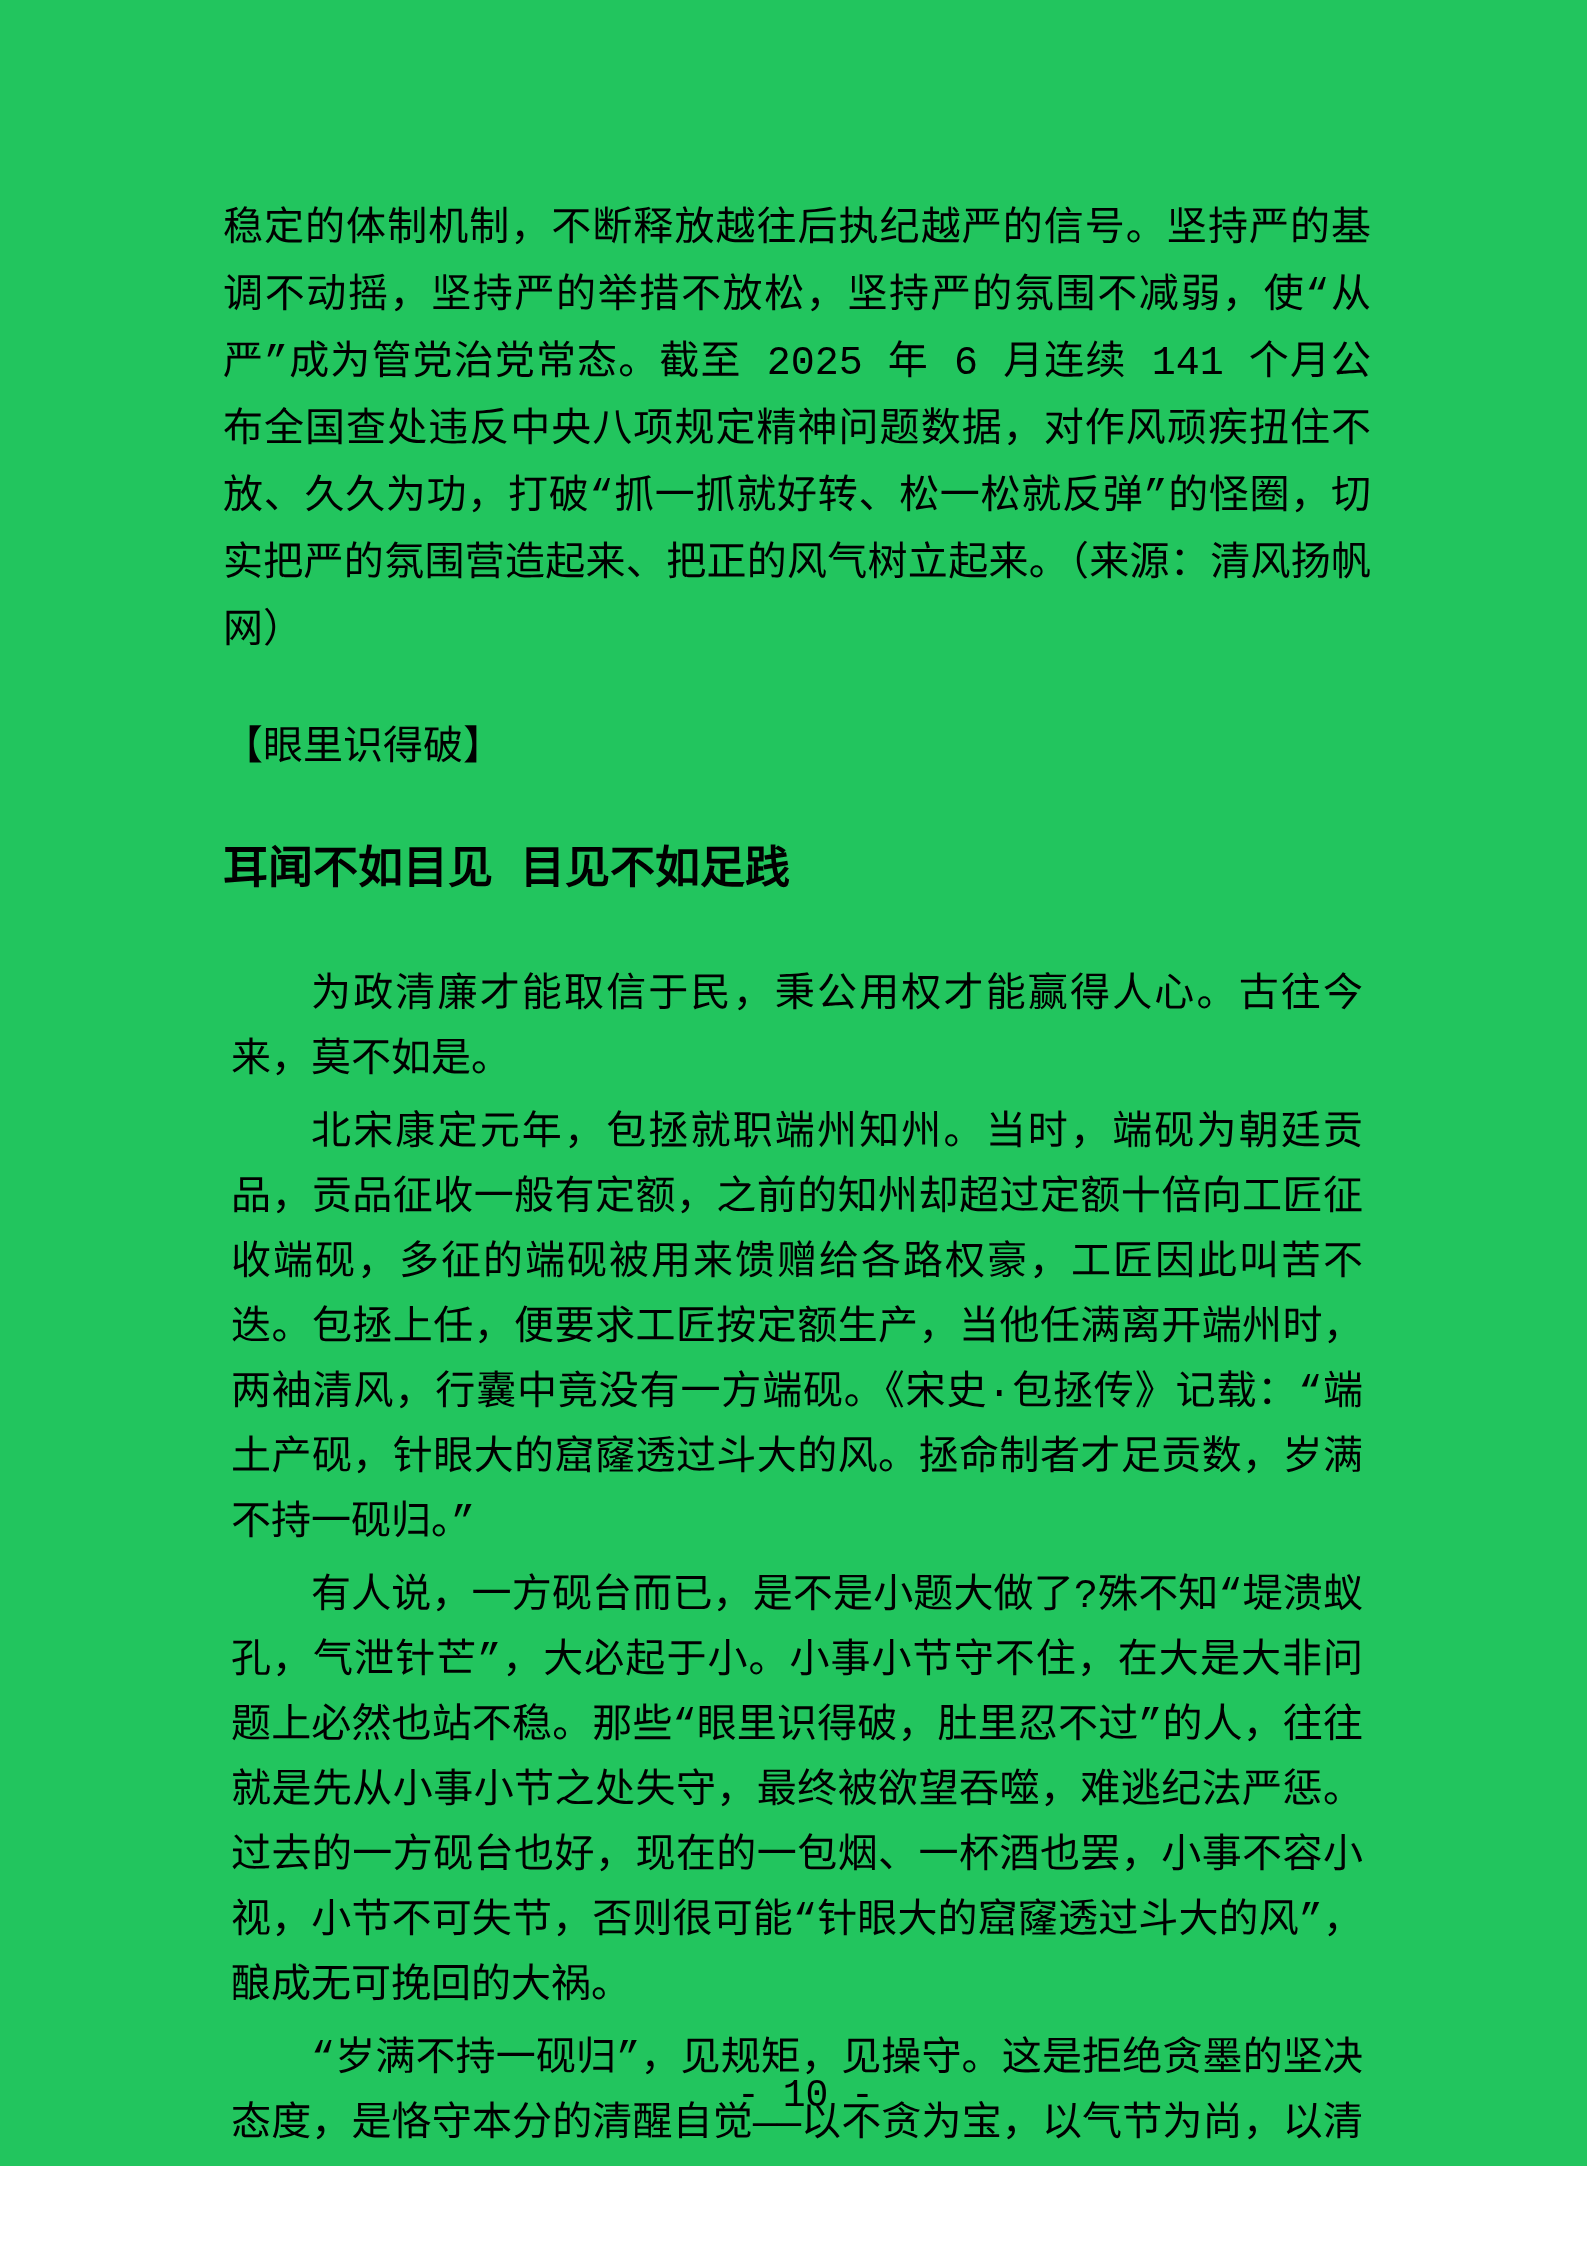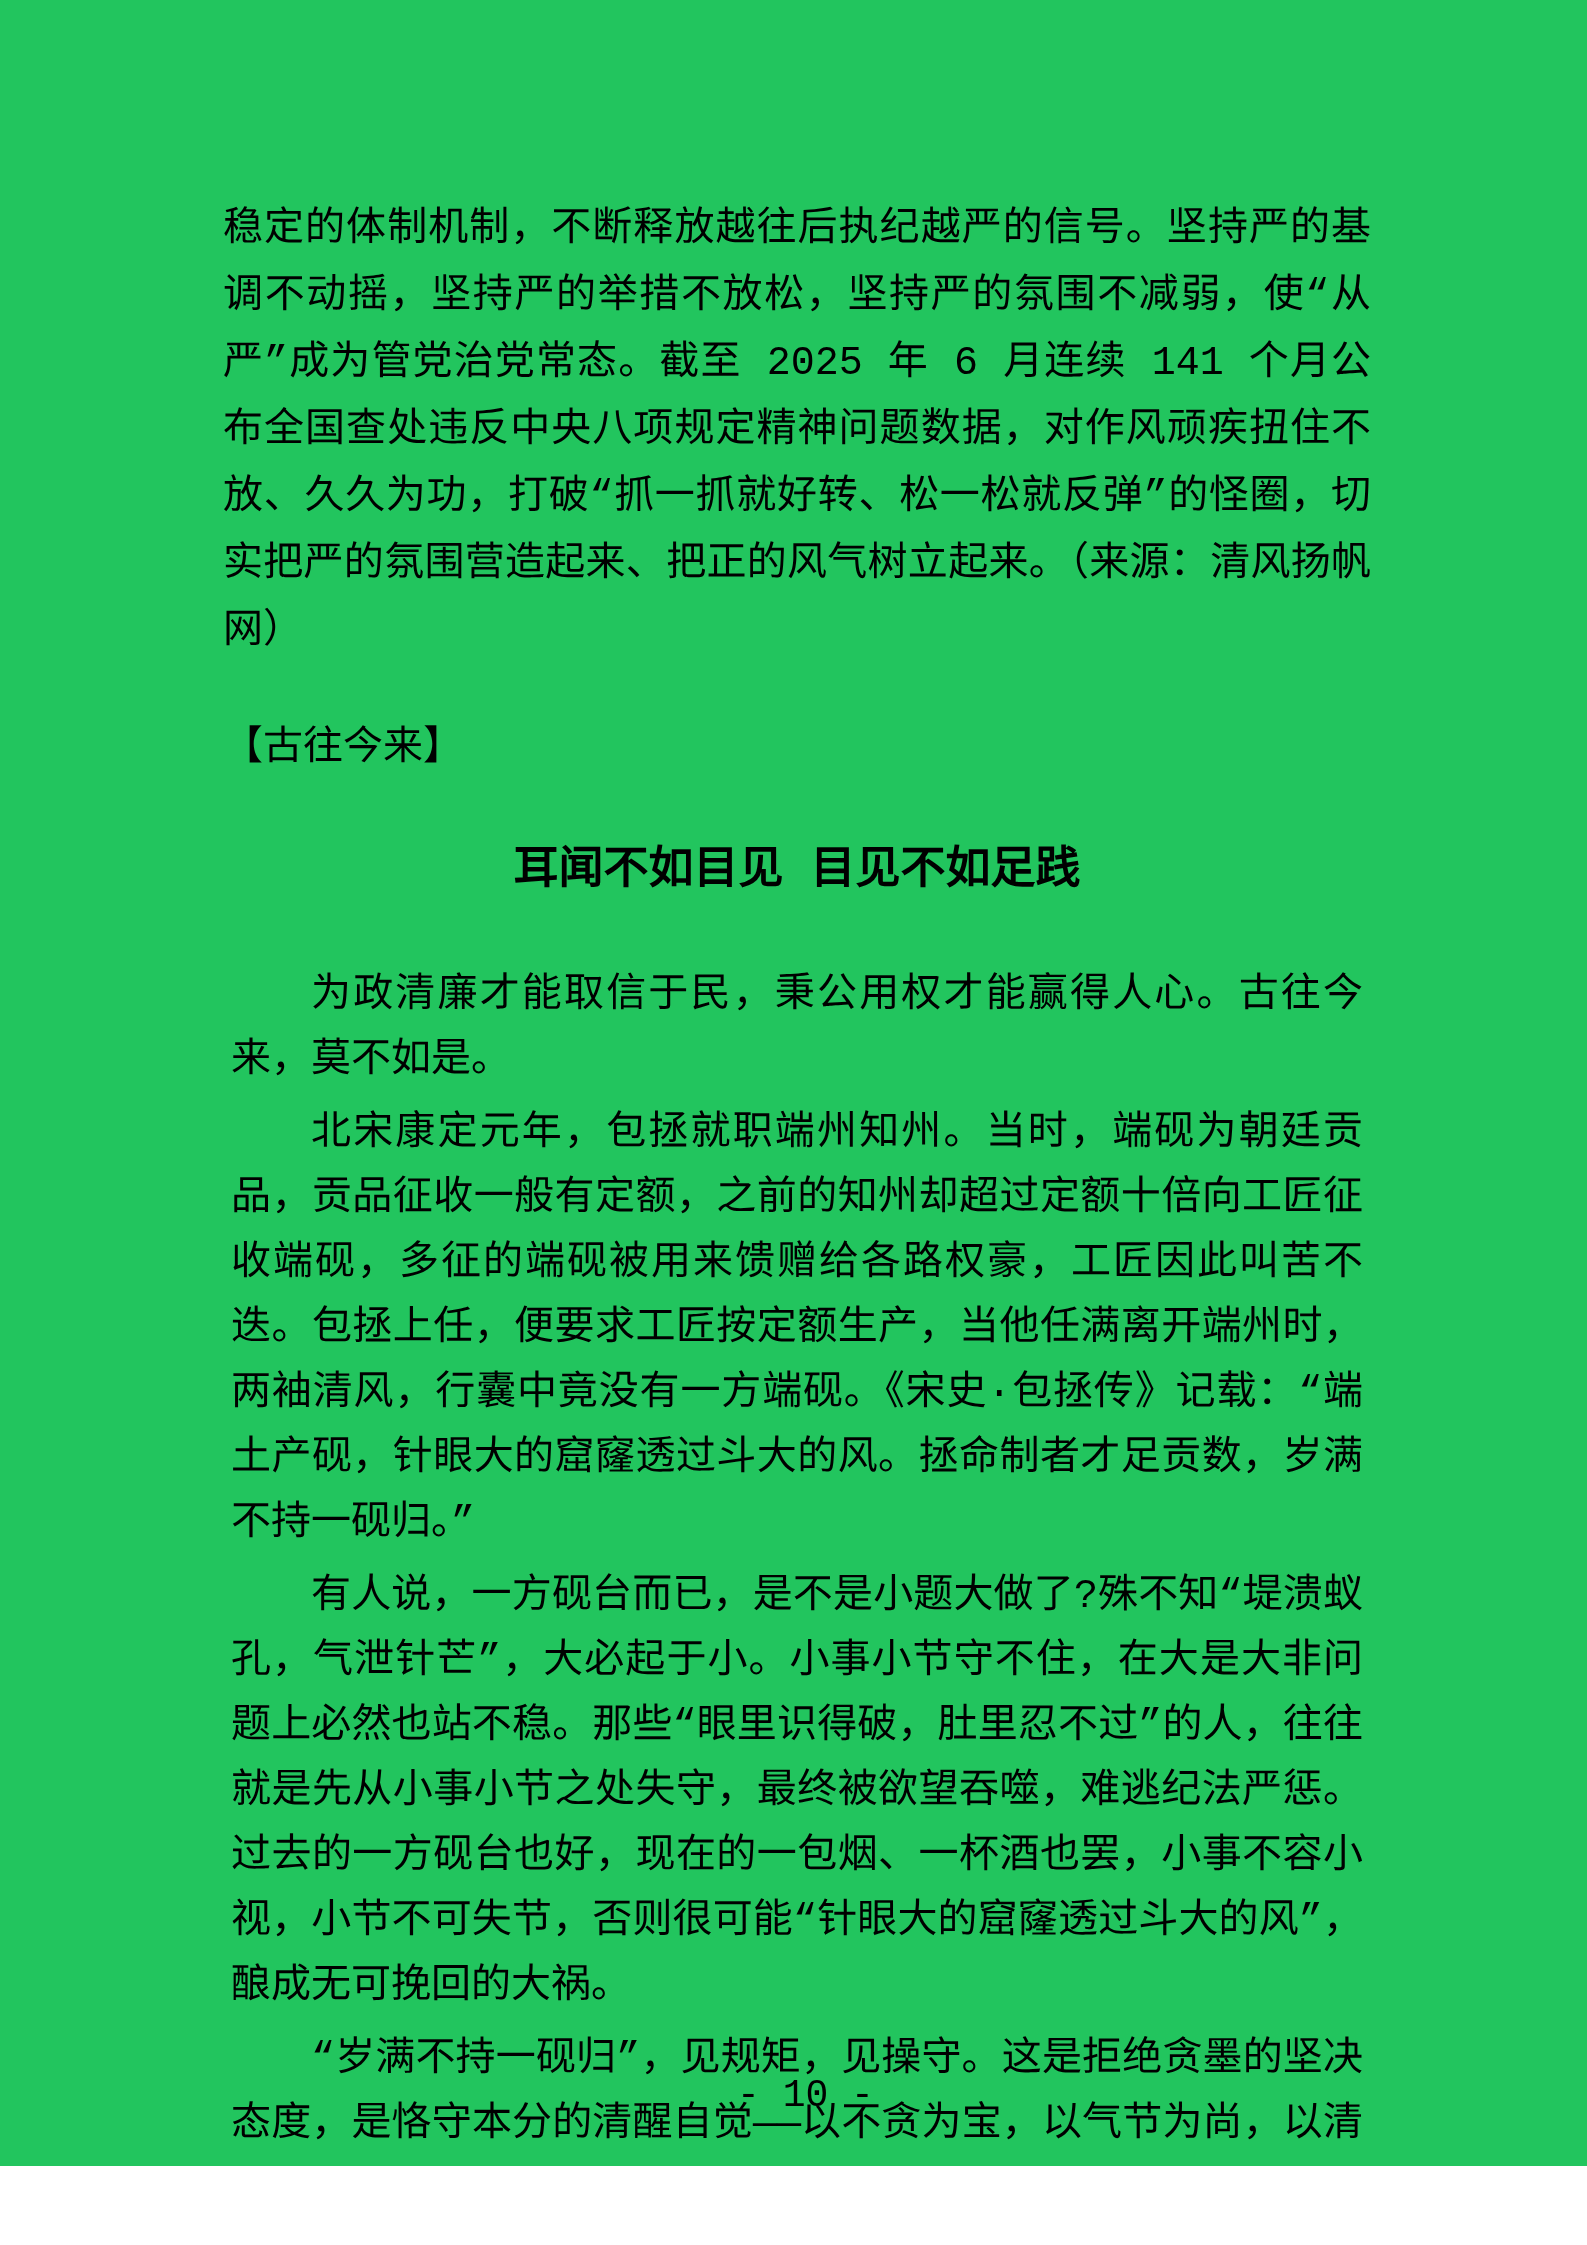--- a/index.html
+++ b/index.html
@@ -31,21 +31,21 @@
   }
   .section-header {
     font-size: 40px;
     line-height: 67px;
     margin: 50px 0 0 0;
   }
   .article-title {
     font-size: 45px;
     font-weight: bold;
     line-height: 67px;
-    text-align: center;
+    text-align: left;
     margin: 56px 0 0 0;
     white-space: pre;
   }
   .article-body {
     margin-top: 58px;
   }
   .article-body p {
     font-size: 40px;
     line-height: 65px;
     text-align: justify;
@@ -64,21 +64,21 @@
   }
 </style>
 </head>
 <body>
 
 <div class="page">
   <div class="content">
 
     <p class="para-cont">稳定的体制机制，不断释放越往后执纪越严的信号。坚持严的基调不动摇，坚持严的举措不放松，坚持严的氛围不减弱，使“从严”成为管党治党常态。截至 2025 年 6 月连续 141 个月公布全国查处违反中央八项规定精神问题数据，对作风顽疾扭住不放、久久为功，打破“抓一抓就好转、松一松就反弹”的怪圈，切实把严的氛围营造起来、把正的风气树立起来。（来源：清风扬帆网）</p>
 
-    <div class="section-header">【古往今来】</div>
+    <div class="section-header">【眼里识得破】</div>
 
     <div class="article-title">耳闻不如目见 目见不如足践</div>
 
     <div class="article-body">
       <p>为政清廉才能取信于民，秉公用权才能赢得人心。古往今来，莫不如是。</p>
       <p>北宋康定元年，包拯就职端州知州。当时，端砚为朝廷贡品，贡品征收一般有定额，之前的知州却超过定额十倍向工匠征收端砚，多征的端砚被用来馈赠给各路权豪，工匠因此叫苦不迭。包拯上任，便要求工匠按定额生产，当他任满离开端州时，两袖清风，行囊中竟没有一方端砚。《宋史·包拯传》记载：“端土产砚，针眼大的窟窿透过斗大的风。拯命制者才足贡数，岁满不持一砚归。”</p>
       <p>有人说，一方砚台而已，是不是小题大做了?殊不知“堤溃蚁孔，气泄针芒”，大必起于小。小事小节守不住，在大是大非问题上必然也站不稳。那些“眼里识得破，肚里忍不过”的人，往往就是先从小事小节之处失守，最终被欲望吞噬，难逃纪法严惩。过去的一方砚台也好，现在的一包烟、一杯酒也罢，小事不容小视，小节不可失节，否则很可能“针眼大的窟窿透过斗大的风”，酿成无可挽回的大祸。</p>
       <p>“岁满不持一砚归”，见规矩，见操守。这是拒绝贪墨的坚决态度，是恪守本分的清醒自觉——以不贪为宝，以气节为尚，以清廉为名。</p>
     </div>
   </div>

